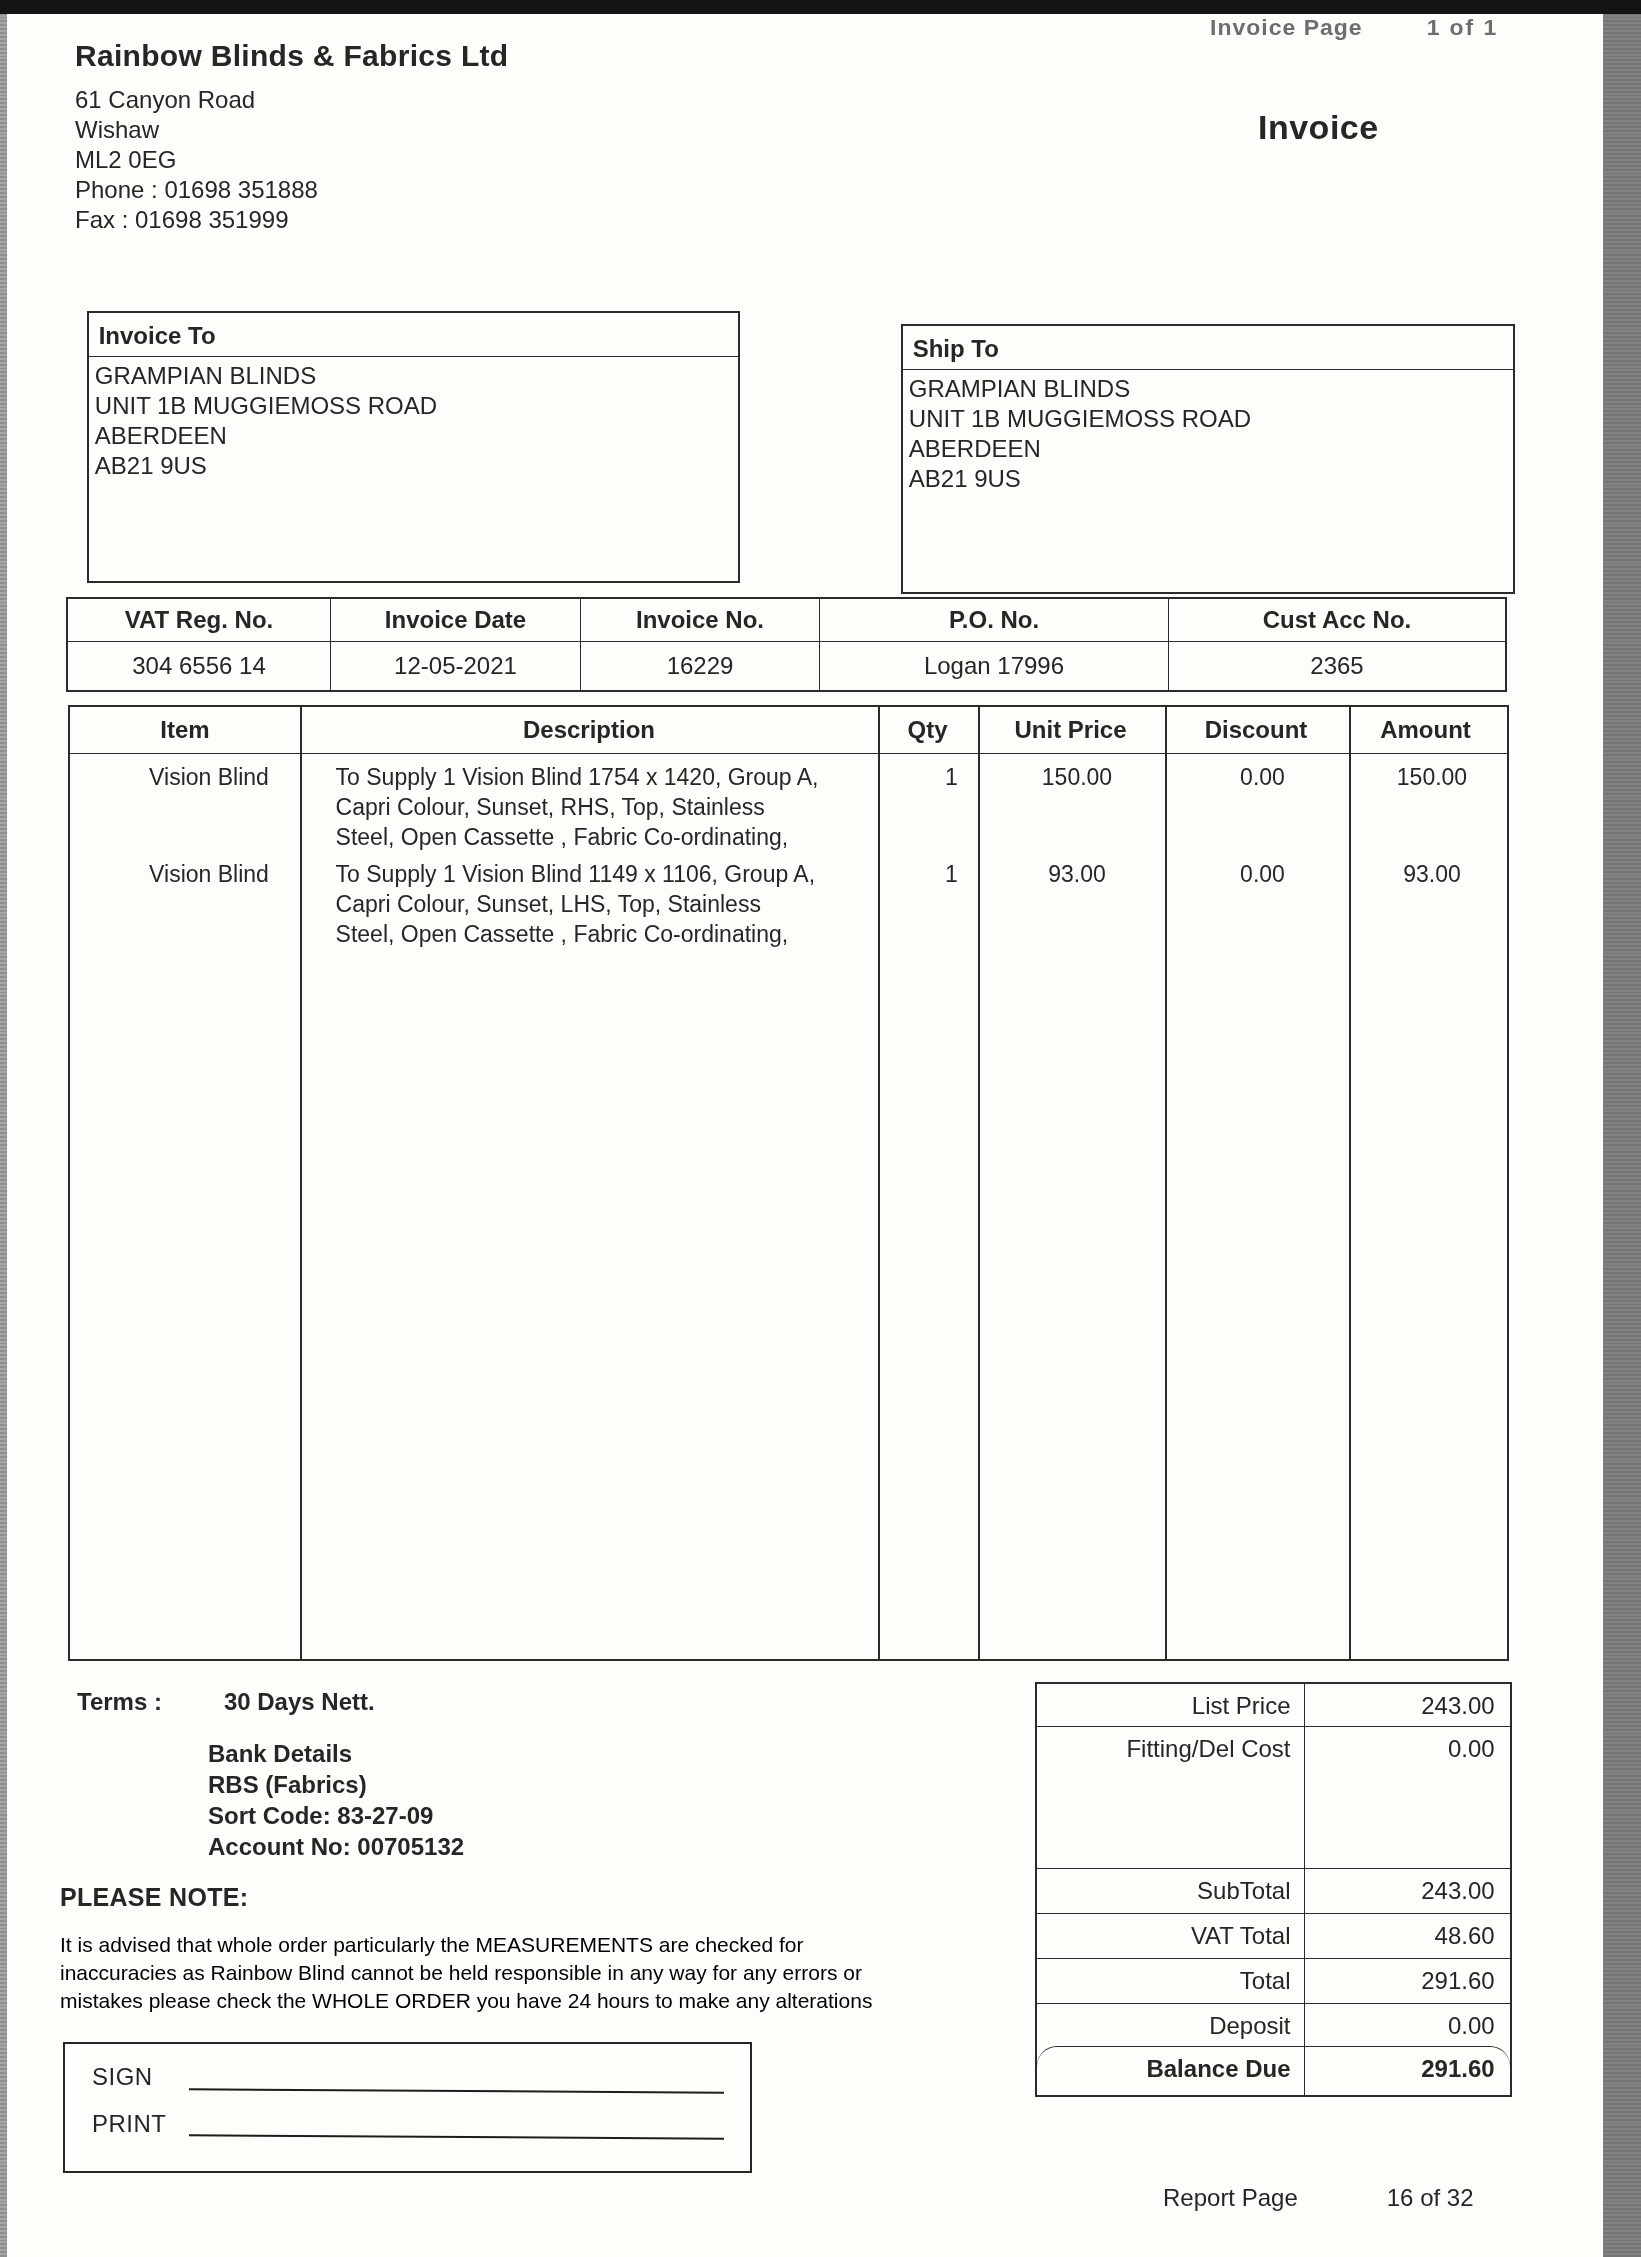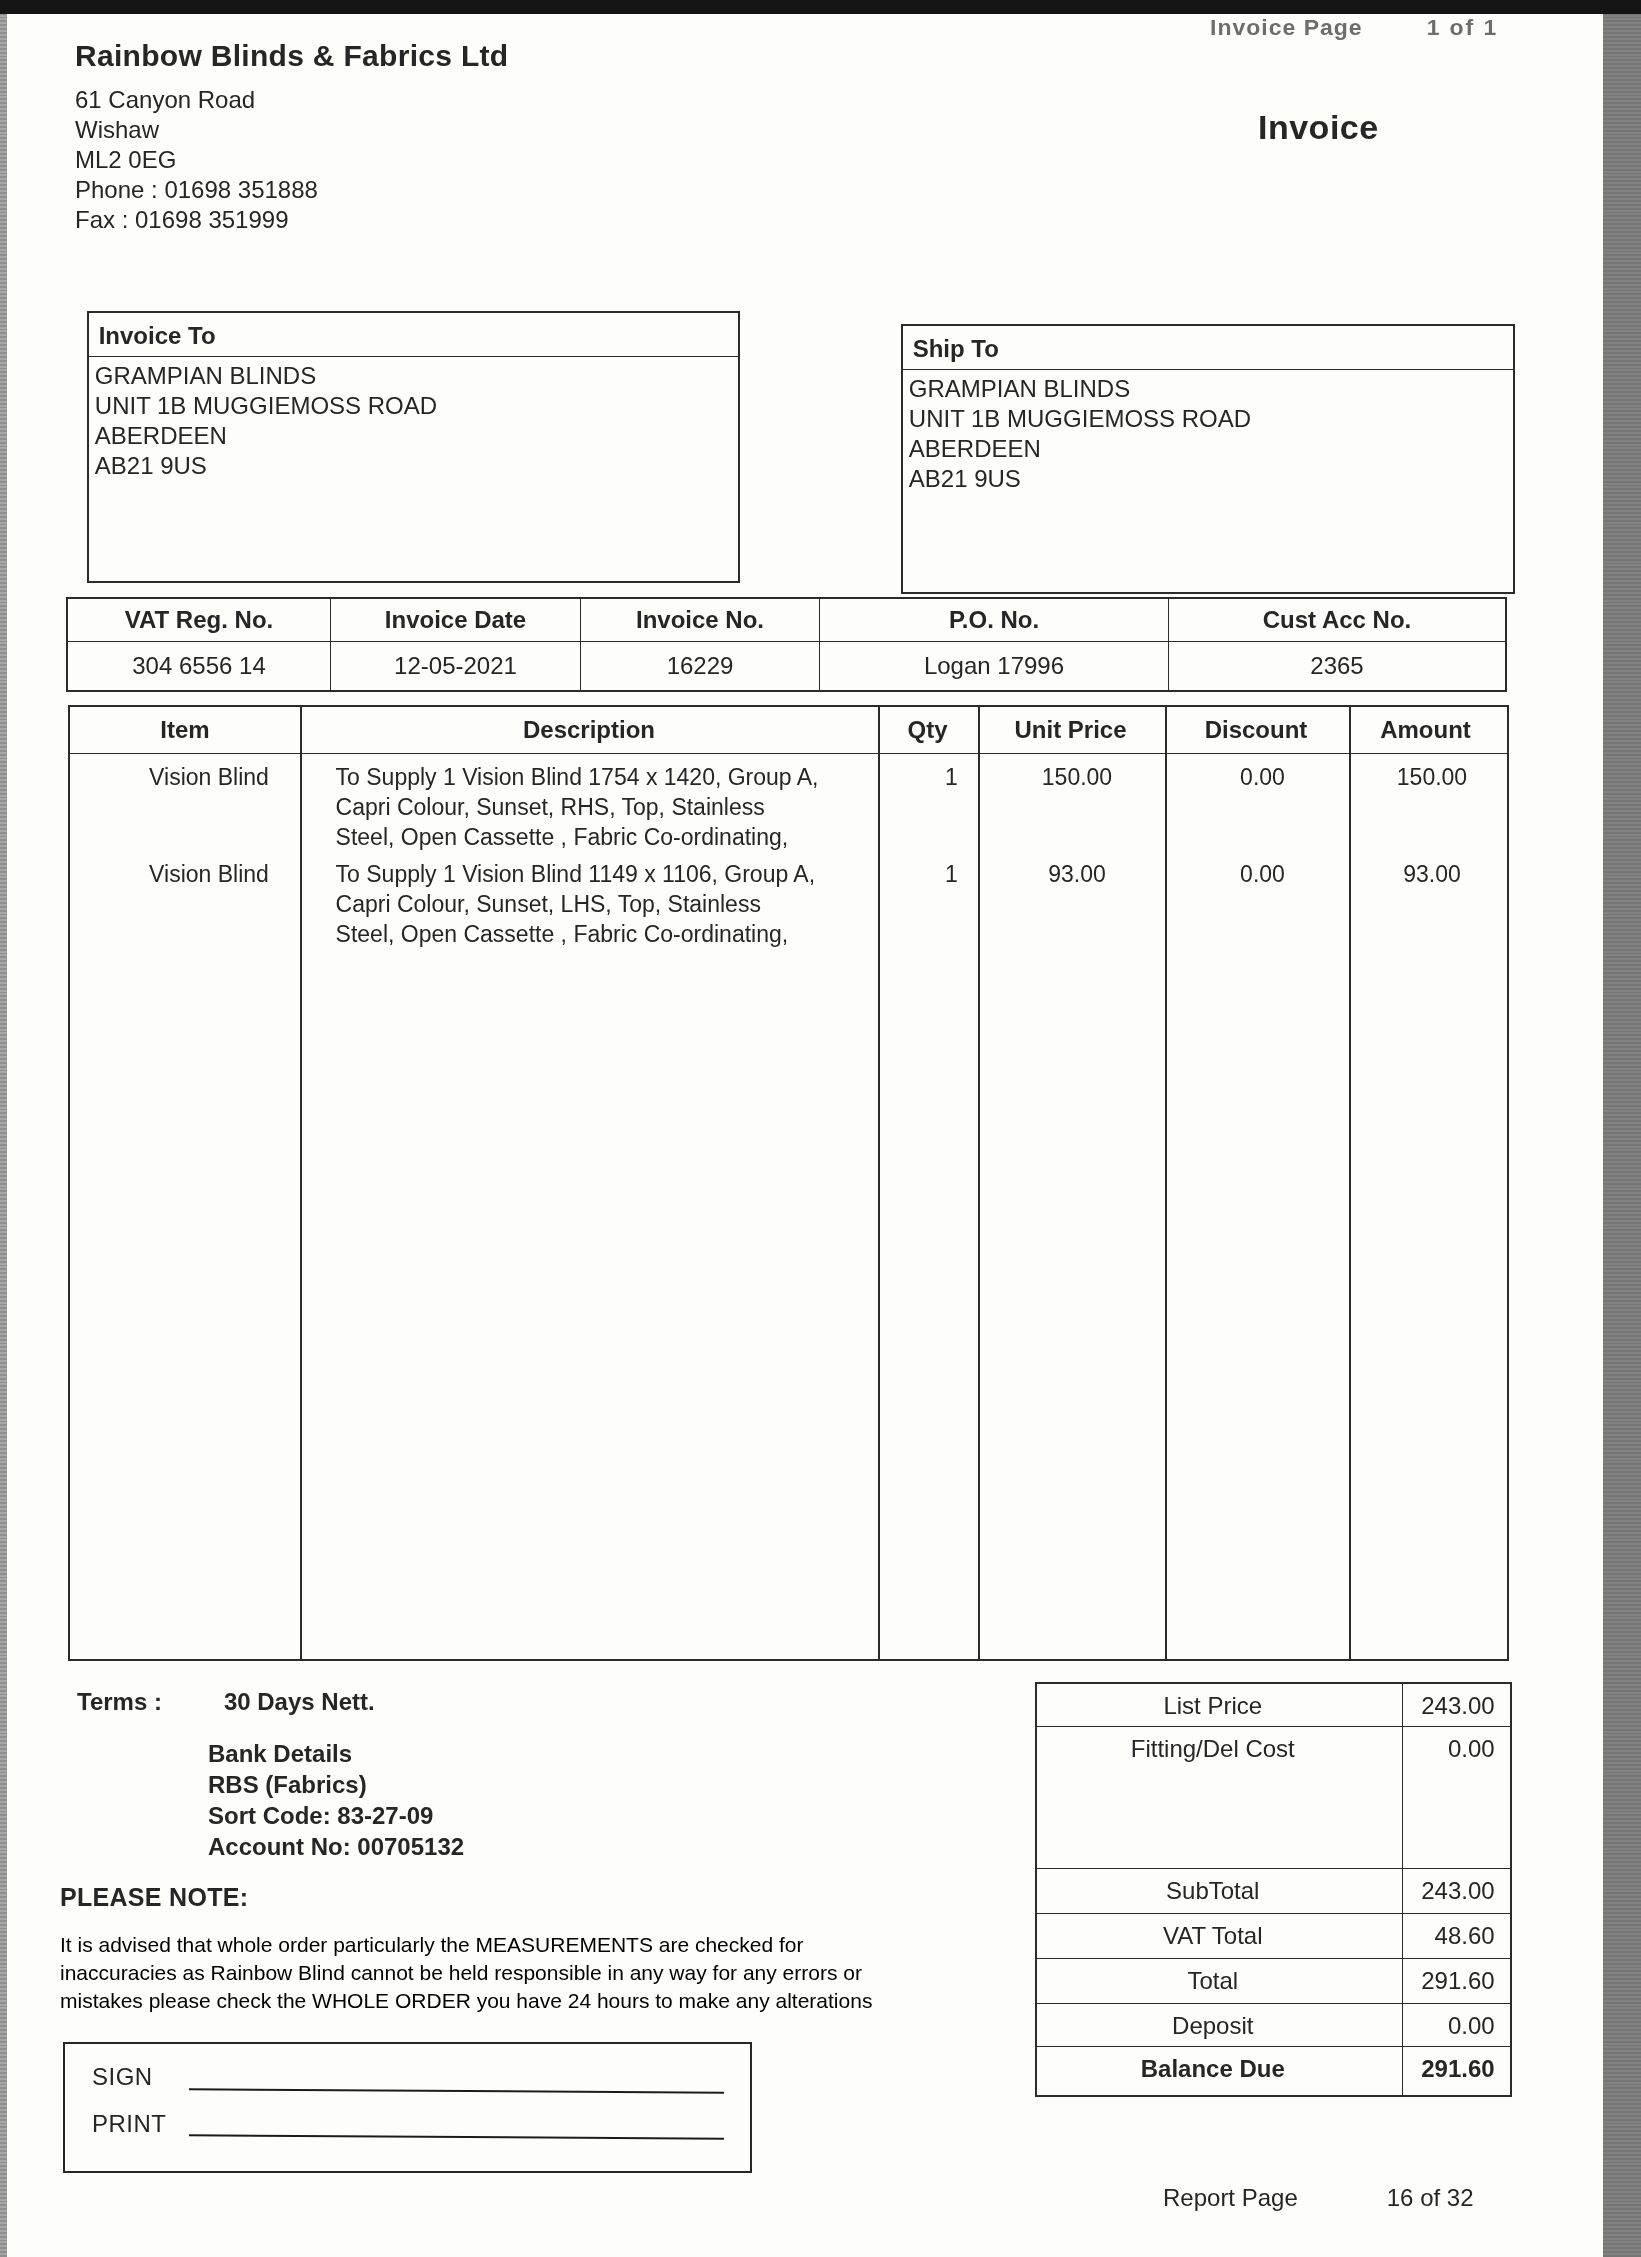--- a/index.html
+++ b/index.html
@@ -55,23 +55,23 @@
   
   .terms-row{left:77px;top:1688px;font-size:24px;font-weight:bold;}
   .terms-value{margin-left:62px;}
   .bank{left:208px;top:1738px;font-size:24px;font-weight:bold;line-height:31px;}
   .note-title{left:60px;top:1883px;font-size:25px;font-weight:bold;letter-spacing:0.3px;}
   .note-body{left:60px;top:1931px;font-size:21px;line-height:28px;color:#000000;}
   
   .totals{left:1035px;top:1682px;width:477px;border:2.9px solid #2b2b2b;box-sizing:border-box;font-size:24px;}
   .t-row{display:flex;border-top:1.9px solid #2b2b2b;}
   .t-row:first-child{border-top:none;}
-  .t-label{width:366px;border-right:1.9px solid #2b2b2b;text-align:center;padding:7.7px 13.5px 0 0;box-sizing:border-box;}
+  .t-label{width:268px;border-right:1.9px solid #2b2b2b;text-align:right;padding:7.7px 13.5px 0 0;box-sizing:border-box;}
   .t-value{flex:1;text-align:right;padding:7.7px 15.4px 0 0;}
-  .r-h44{height:42px;} .r-h146{height:141px;} .r-h46{height:44px;} .r-h50{height:48px;}
+  .r-h44{height:42px;} .r-h146{height:141px;} .r-h46{height:44px;} .r-h50{height:48px;border-radius:20px;}
   .t-bold{font-weight:bold;}
   
   .sign-box{left:63px;top:2042px;width:689px;height:131px;border:2.9px solid #262626;box-sizing:border-box;}
   .sign-label{position:absolute;left:27px;top:19.3px;font-size:24px;letter-spacing:0.5px;}
   .print-label{position:absolute;left:27px;top:66px;font-size:24px;letter-spacing:0.5px;}
   .sig-line{position:absolute;left:124px;width:535px;border-bottom:2.9px solid #1c1c1c;transform:rotate(.35deg);}
   .line1{top:46px;} .line2{top:92px;}
   
   .footer{left:1163px;top:2184px;font-size:24px;}
   .footer .f-val{margin-left:89px;}

